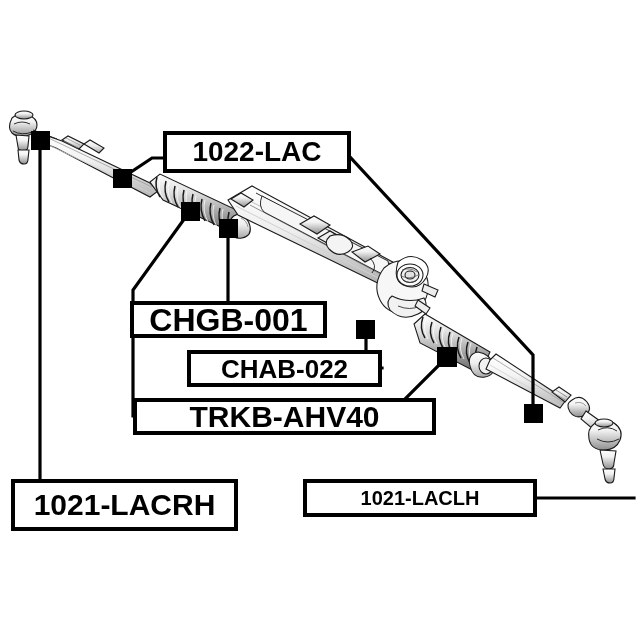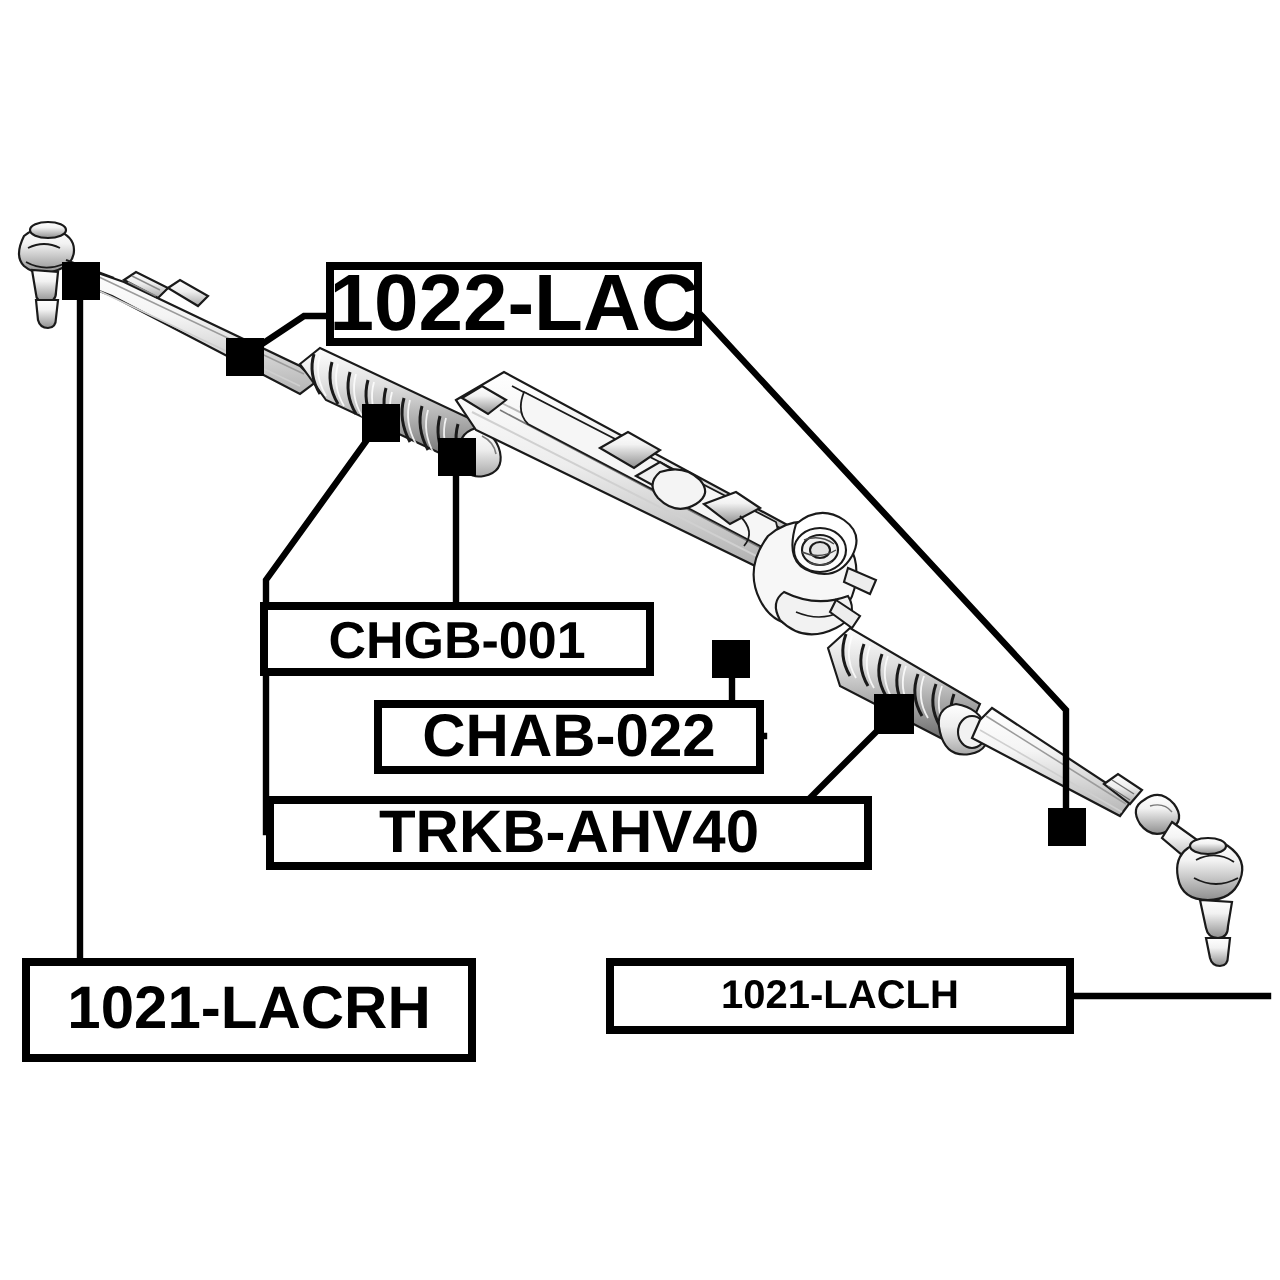--- a/index.html
+++ b/index.html
@@ -218,25 +218,25 @@
       <rect x="113" y="169" width="19" height="19"></rect>
       <rect x="524" y="404" width="19" height="19"></rect>
       <rect x="219" y="219" width="19" height="19"></rect>
       <rect x="356" y="320" width="19" height="19"></rect>
       <rect x="181" y="202" width="19" height="19"></rect>
       <rect x="437" y="347" width="20" height="20"></rect>
       <rect x="31" y="131" width="19" height="19"></rect>
     </g>
   </svg>
 
-  <div class="label-box" style="left:163px;top:131px;width:188px;height:42px;font-size:40px;">1022-LAC</div>
-
-  <div class="label-box" style="left:130px;top:301px;width:197px;height:37px;font-size:26px;">CHGB-001</div>
-
-  <div class="label-box" style="left:187px;top:350px;width:195px;height:37px;font-size:30px;">CHAB-022</div>
+  <div class="label-box" style="left:163px;top:131px;width:188px;height:42px;font-size:28px;">1022-LAC</div>
+
+  <div class="label-box" style="left:130px;top:301px;width:197px;height:37px;font-size:32px;">CHGB-001</div>
+
+  <div class="label-box" style="left:187px;top:350px;width:195px;height:37px;font-size:26px;">CHAB-022</div>
 
   <div class="label-box" style="left:133px;top:398px;width:303px;height:37px;font-size:30px;">TRKB-AHV40</div>
 
   <div class="label-box" style="left:11px;top:479px;width:227px;height:52px;font-size:30px;">1021-LACRH</div>
 
   <div class="label-box" style="left:303px;top:479px;width:234px;height:38px;font-size:20px;">1021-LACLH</div>
 
 </div>
 
 </body></html>

